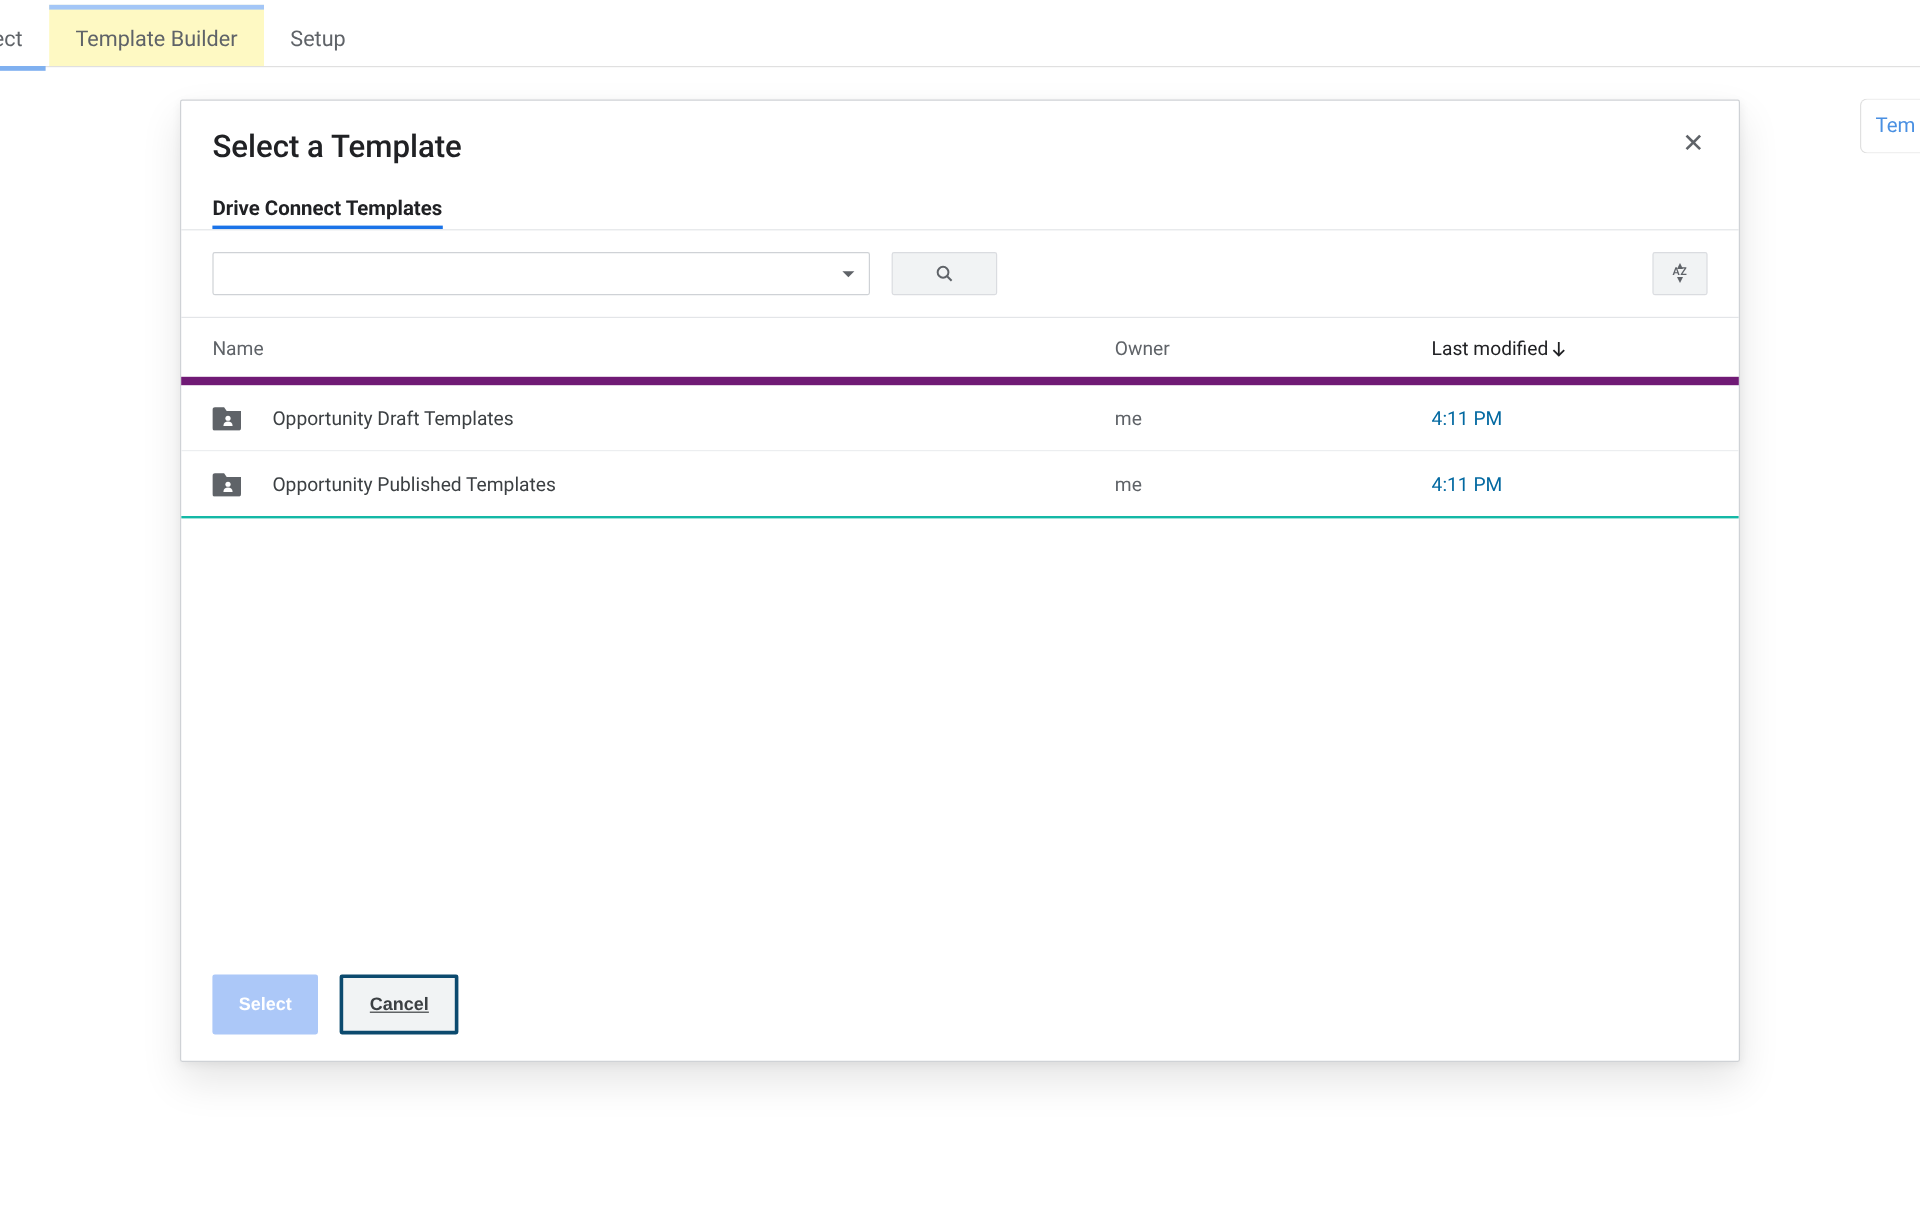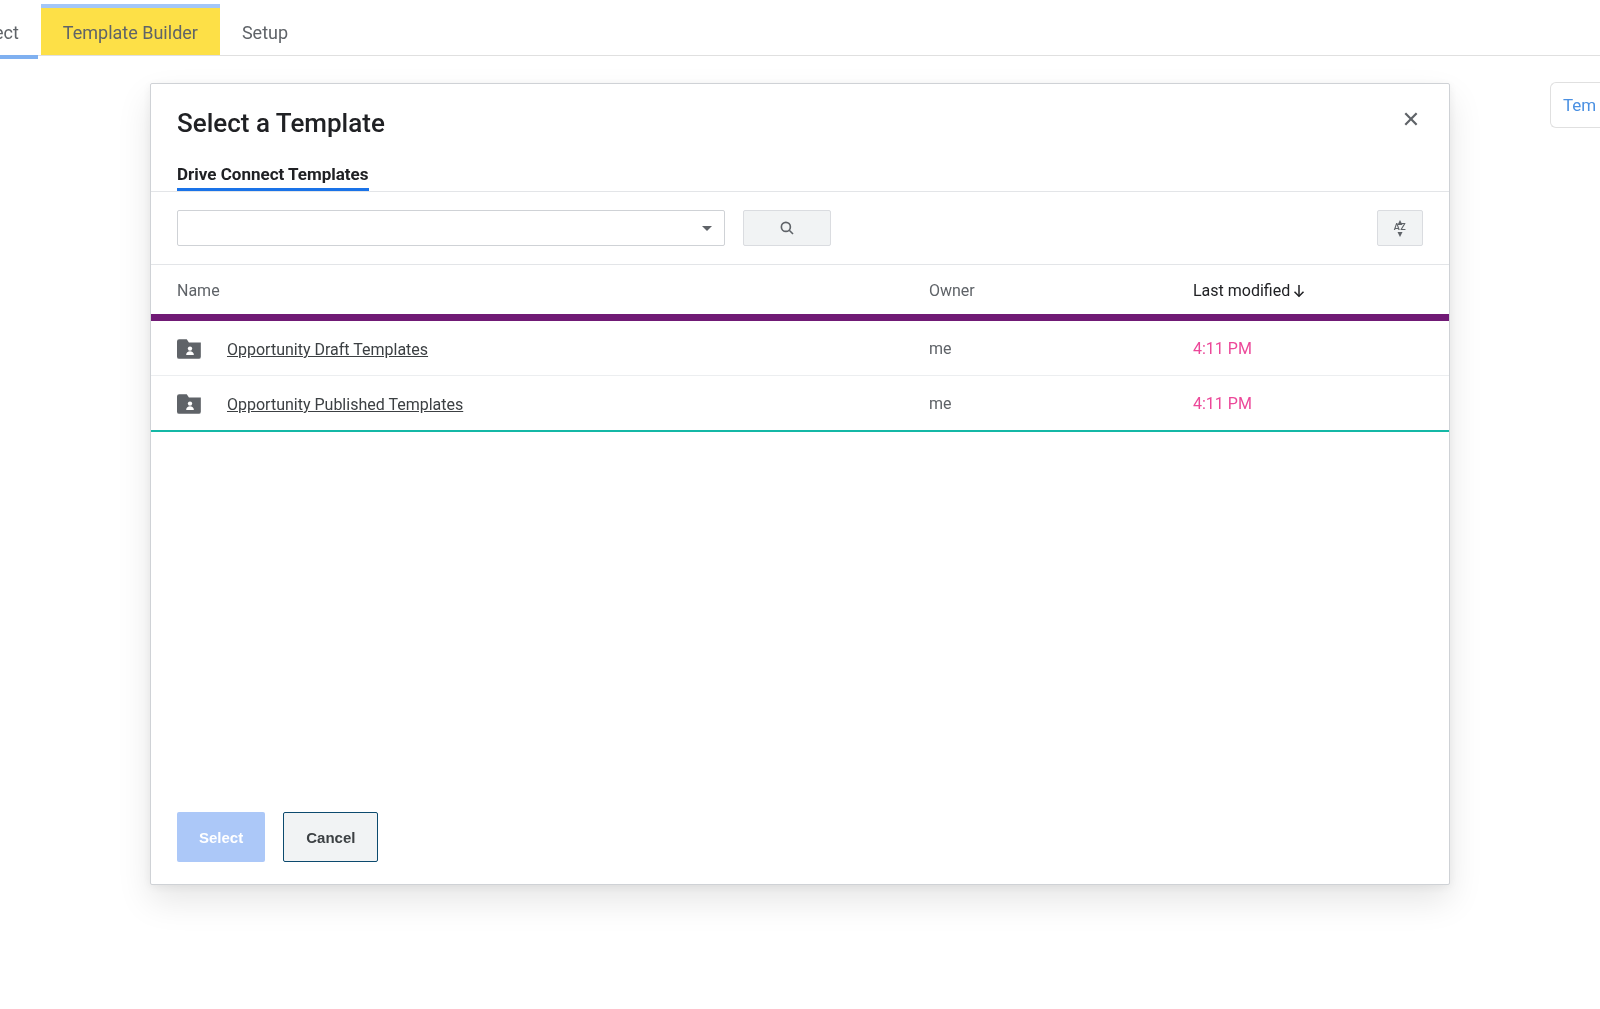--- a/index.html
+++ b/index.html
@@ -26,21 +26,21 @@
       color: #5f6368;
       cursor: pointer;
       position: relative;
     }
     .bg-tab.partial-left {
       padding-left: 0;
       margin-left: -6px;
     }
     .bg-tab.active-border {
       border-top: 4px solid #a3c6f7;
-      background: #fde047;
+      background: #fef9c3;
     }
     .bg-right {
       position: absolute;
       right: 0;
       top: 82px;
       height: 46px;
       border: 1px solid #e0e0e0;
       border-right: none;
       display: flex;
       align-items: center;
@@ -212,31 +212,30 @@
       color: #3c4043;
       border-bottom: 2px solid #14b8a6;
       cursor: pointer;
     }
     .table-row:first-child {
       border-bottom: 1px solid #eceef0;
     }
     .row-name {
       flex: 0 0 752px;
       display: flex;
-      align-items: flex-end;
+      align-items: center;
       gap: 24px;
-      text-decoration: underline;
     }
     .folder-icon-svg {
       width: 26px;
       height: 22px;
       color: #5f6368;
     }
     .row-owner { flex: 0 0 264px; color:#5f6368; }
-    .row-modified { flex: 1; color:#ec4899; }
+    .row-modified { flex: 1; color:#0369a1; }
     .modal-footer {
       padding: 22px 26px;
       display: flex;
       gap: 18px;
     }
     .btn {
       height: 50px;
       border-radius: 2px;
       font-size: 15px;
       font-weight: 700;
@@ -244,22 +243,23 @@
       cursor: pointer;
       border: 1px solid transparent;
     }
     .btn-select {
       background: #acc8f8;
       color: #fff;
       border: none;
     }
     .btn-cancel {
       background: #f1f3f4;
-      border: 1px solid #0c4a6e;
+      border: 3px solid #0c4a6e;
       color: #3c4043;
+      text-decoration: underline;
     }
   </style>
 </head>
 <body>
 
 <div class="bg-tabs">
   <div class="bg-tab partial-left">ect</div>
   <div class="bg-tab active-border">Template Builder</div>
   <div class="bg-tab">Setup</div>
 </div>

